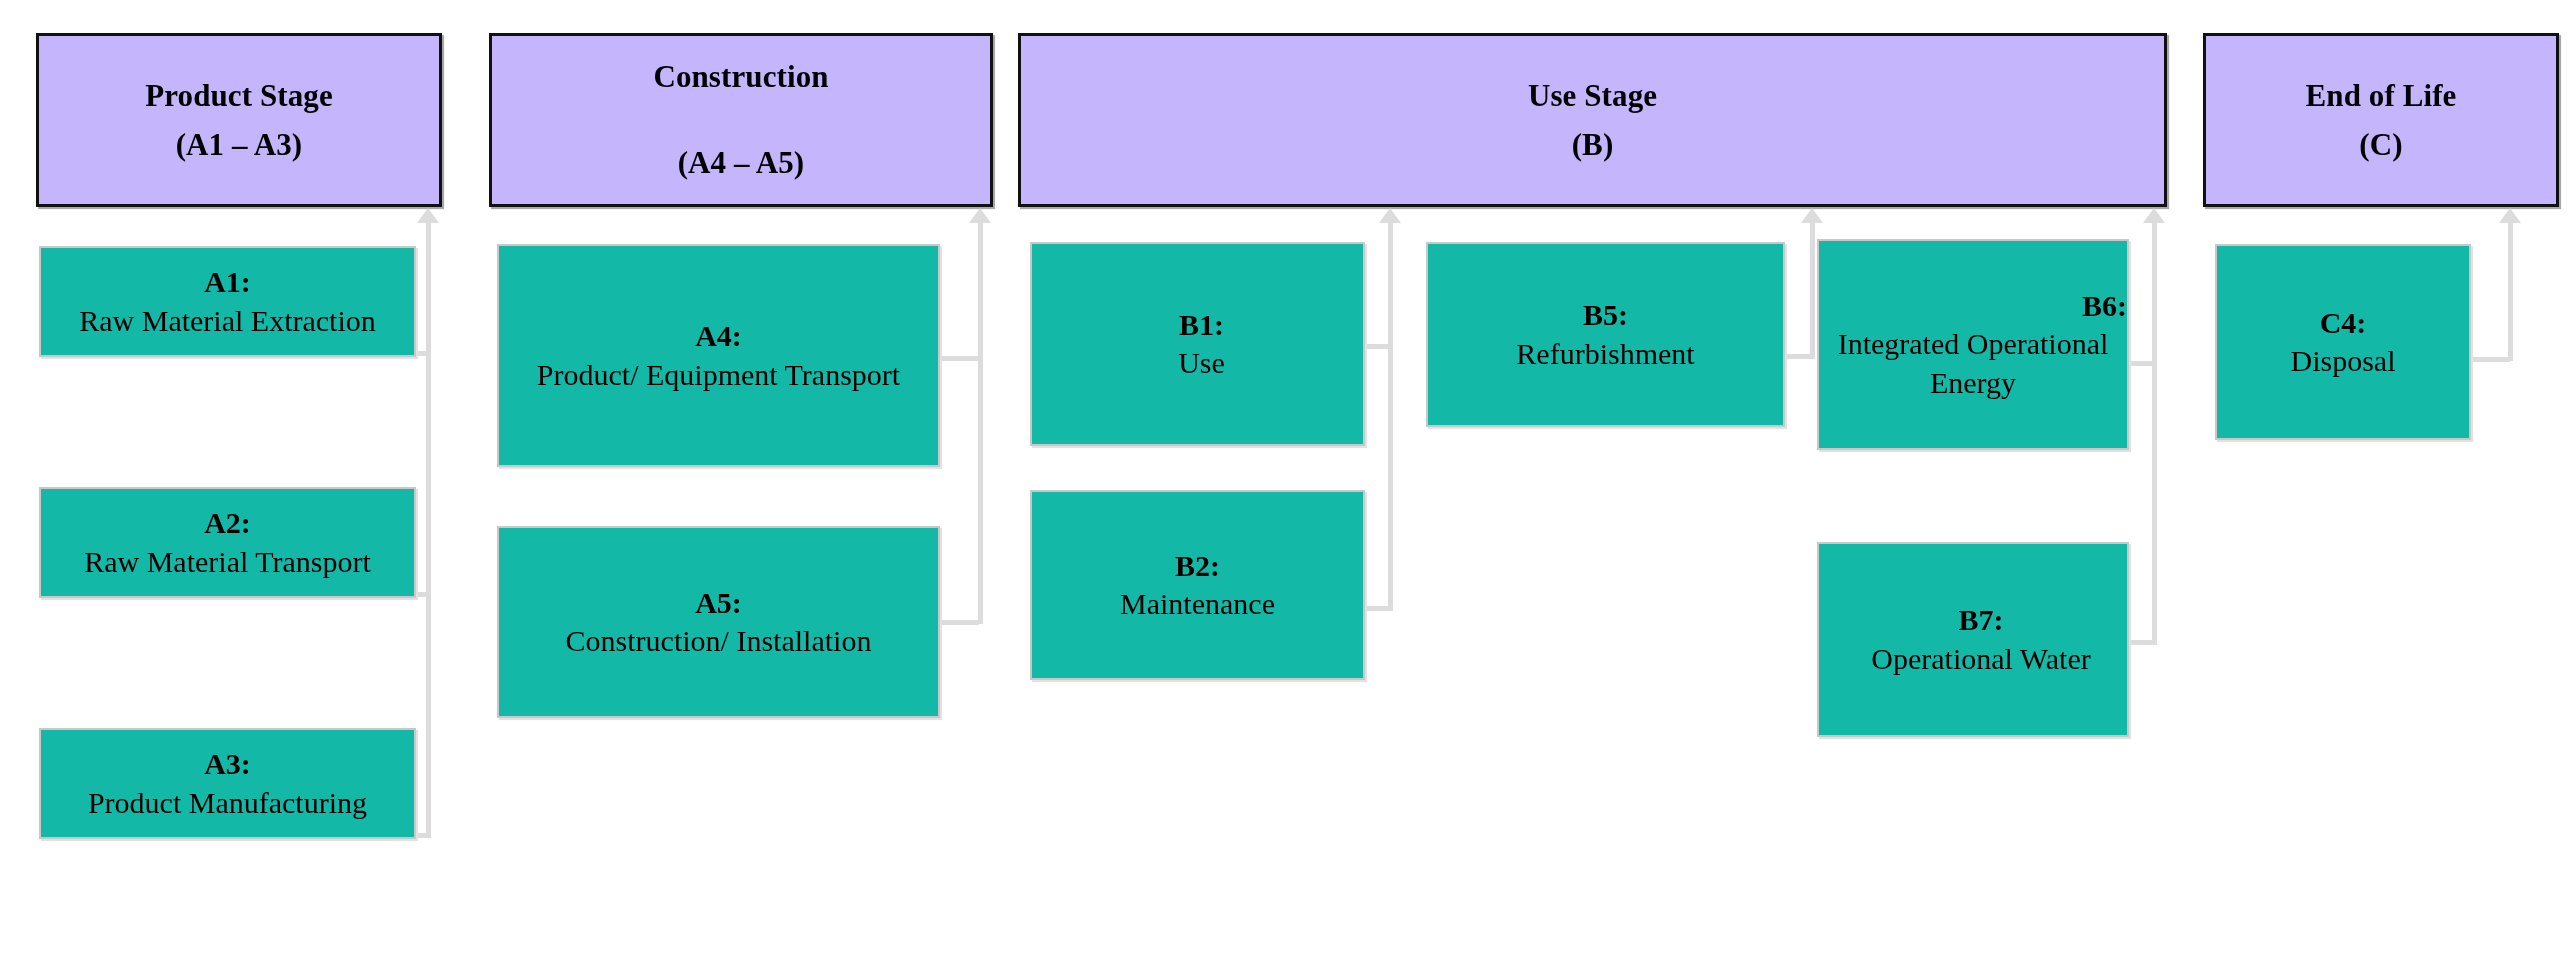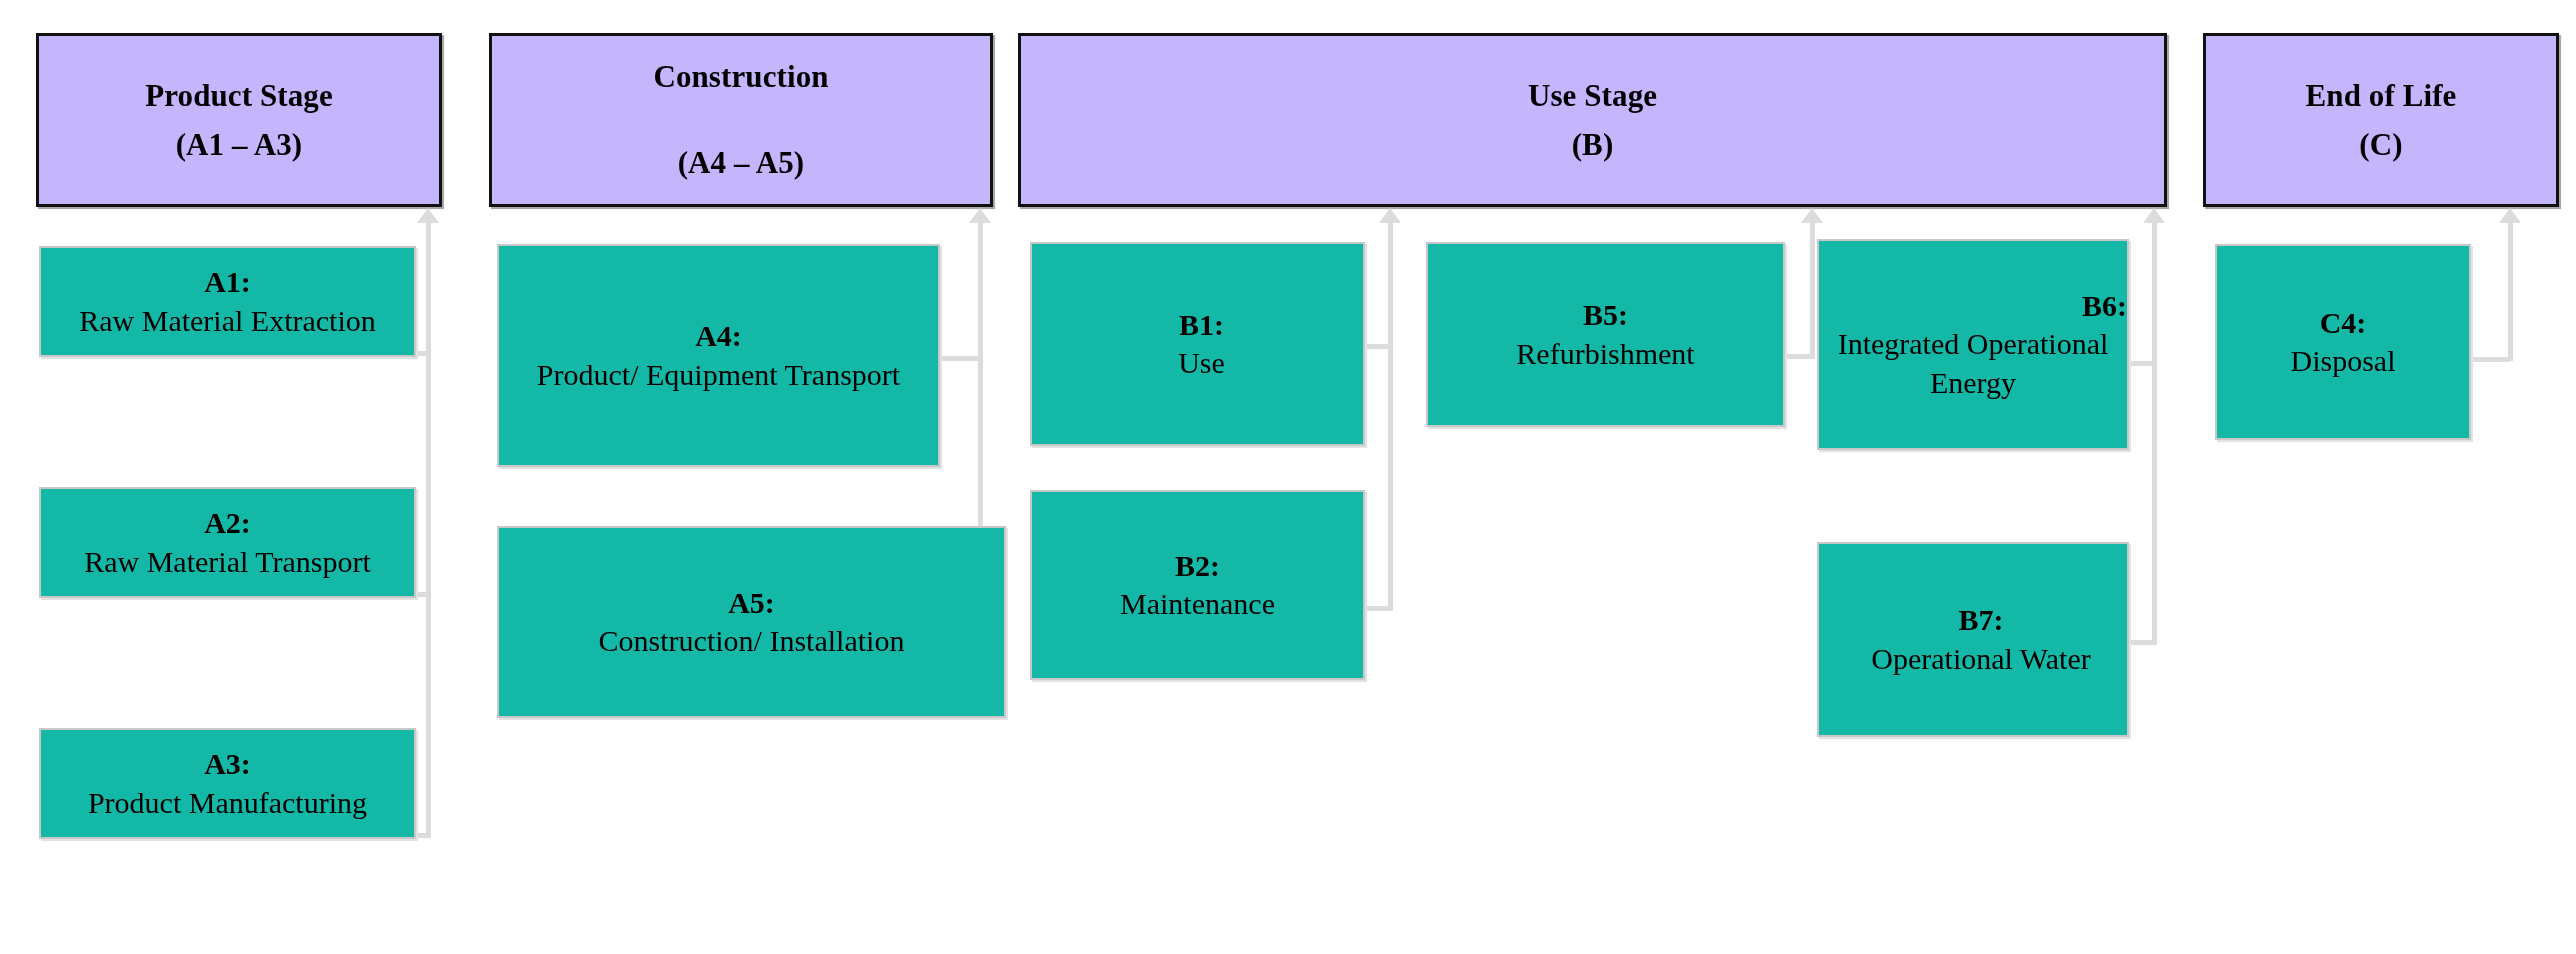--- a/index.html
+++ b/index.html
@@ -118,21 +118,21 @@
 
   <div class="arrow-head" style="left:969px; top:208px;"></div>
   <div class="conn-v" style="left:978px; top:220px; height:404px;"></div>
   <div class="conn-h" style="left:940px; top:356px; width:39px;"></div>
   <div class="conn-h" style="left:940px; top:620px; width:39px;"></div>
 
   <div class="sub-box" style="left:497px; top:244px; width:443px; height:223px;">
     <span class="code">A4:</span>
     <span class="desc">Product/ Equipment Transport</span>
   </div>
-  <div class="sub-box" style="left:497px; top:526px; width:509px; height:192px;">
+  <div class="sub-box" style="left:497px; top:526px; width:443px; height:192px;">
     <span class="code">A5:</span>
     <span class="desc">Construction/ Installation</span>
   </div>
 
   <div class="stage-header" style="left:1018px; top:33px; width:1149px; height:174px;">
     <span>Use Stage</span>
     <span class="line2">(B)</span>
   </div>
 
   <div class="arrow-head" style="left:1379px; top:208px;"></div>

